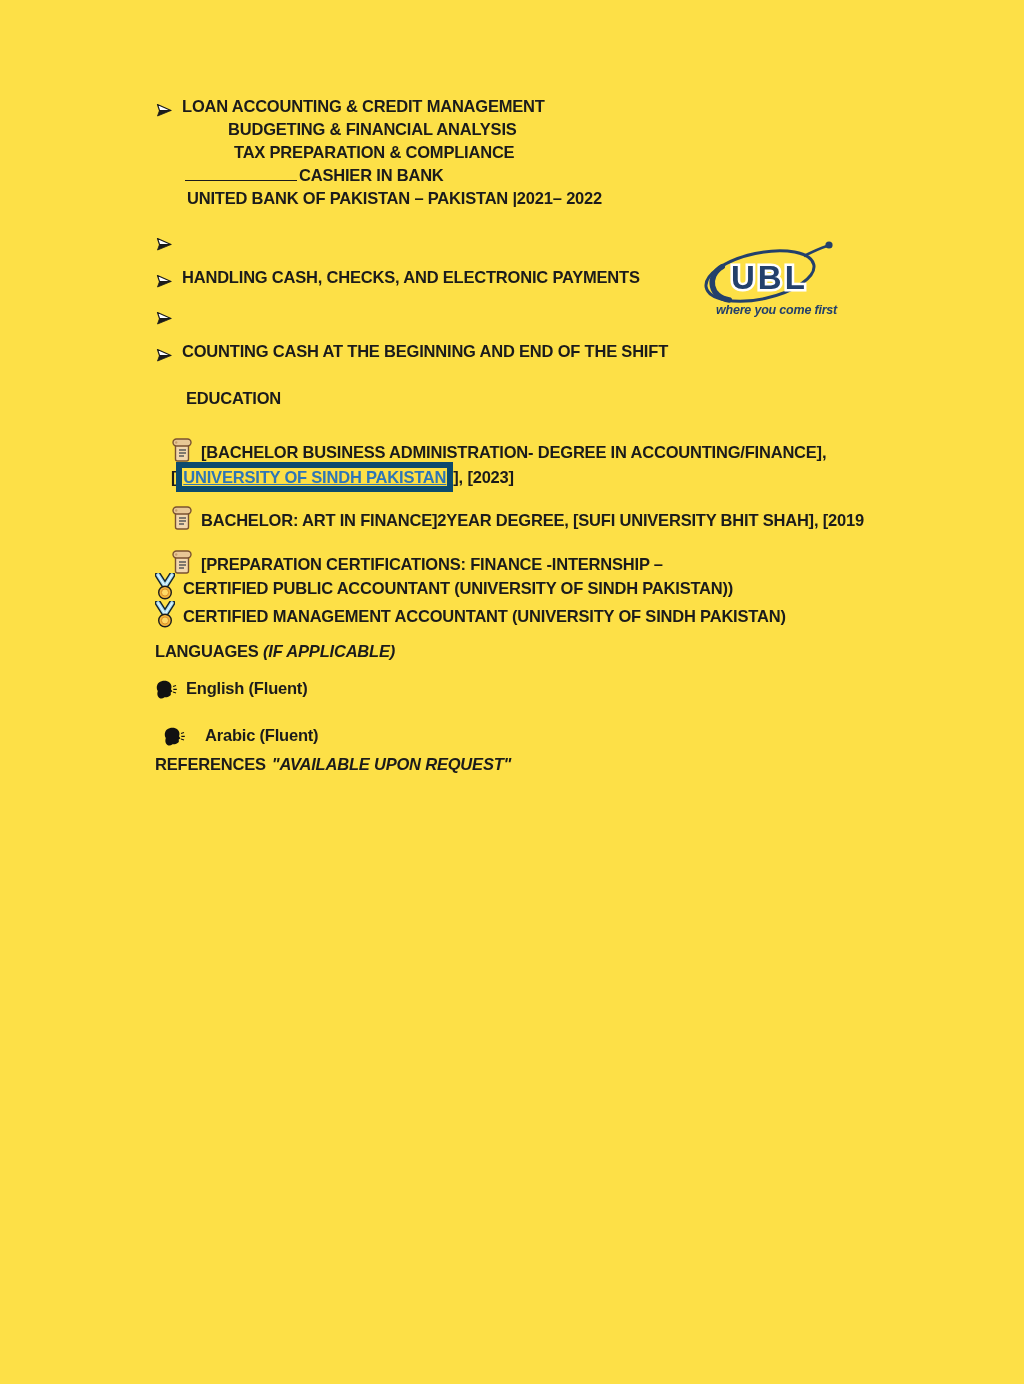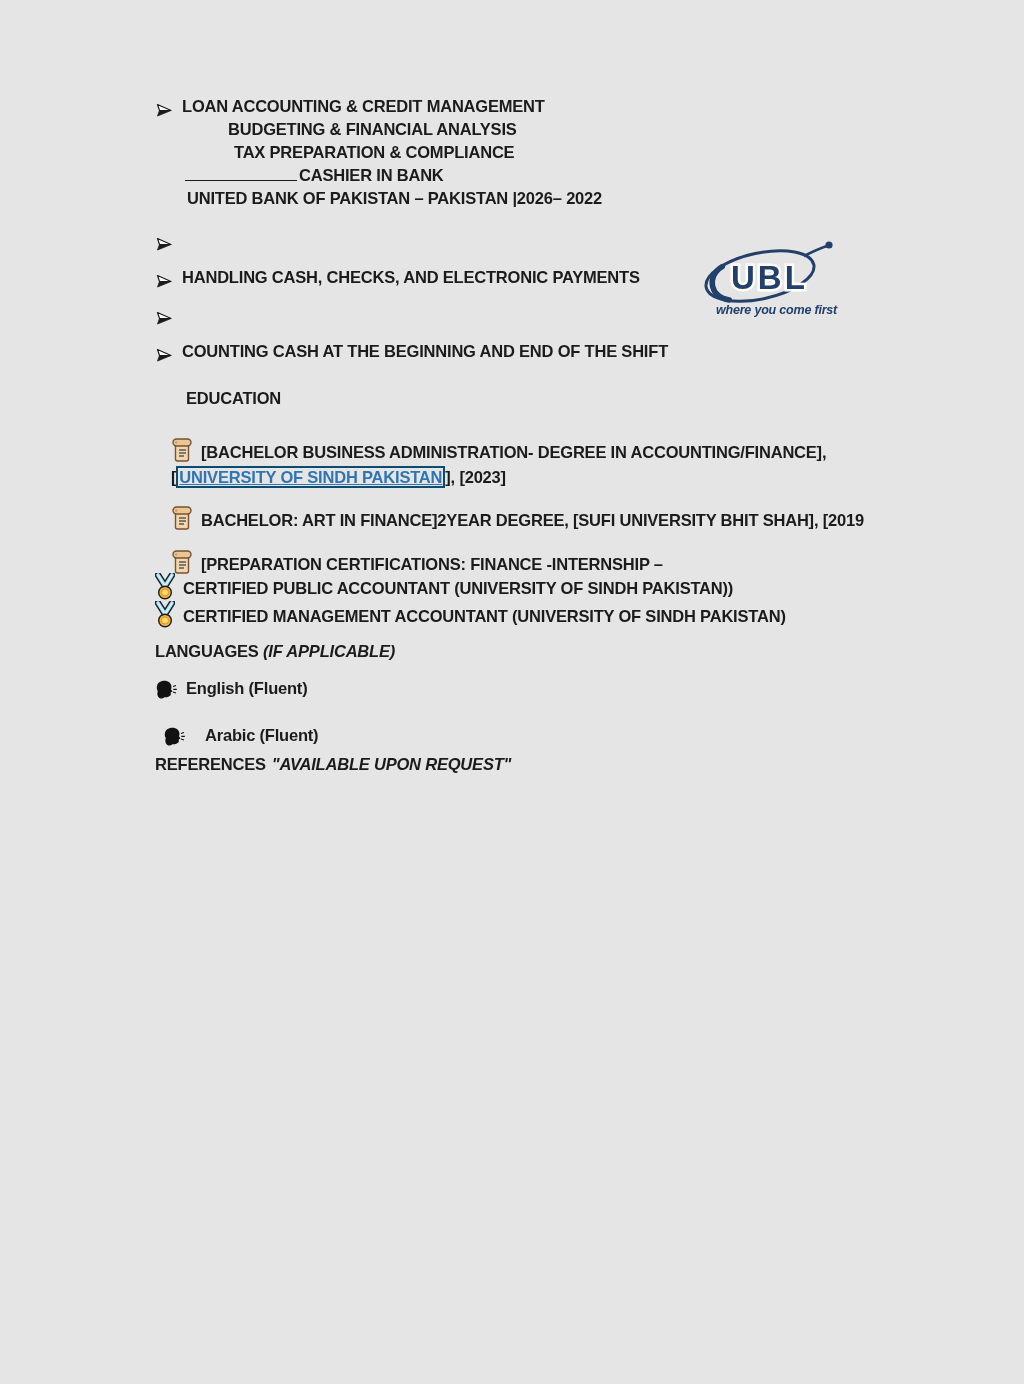--- a/index.html
+++ b/index.html
@@ -1,17 +1,17 @@
 <!DOCTYPE html>
 <html><head>
 <meta charset="utf-8">
 <style>
   html,body { margin:0; padding:0; background:#ffffff; }
   .page {
-    position:relative; width:1024px; height:1384px; background:#e5e5e5;
+    position:relative; width:1024px; height:1384px; background:#fde047;
     font-family:"Liberation Sans", sans-serif; font-weight:bold;
     color:#1b1b1b; font-size:16.5px; letter-spacing:-0.2px; overflow:hidden;
   }
   .abs { position:absolute; }
   .line { white-space:nowrap; }
   .it { font-style:italic; }
   svg.ico { vertical-align:-5px; margin-right:10px; }
   svg.ico-sm { vertical-align:-6px; margin-right:8px; }
 
   #skills { left:155px; top:95px; line-height:23px; }
@@ -27,21 +27,21 @@
   .duty { left:155px; white-space:nowrap; }
 
   #logo { left:698px; top:236px; }
 
   #edu-heading { left:186px; top:389px; }
   #edu-block { left:155px; top:421px; line-height:24.5px; width:760px; }
   #edu-block p { margin:16px; white-space:nowrap; }
 
   a.uni-link {
     color:#2E75B6; text-decoration:underline;
-    border:2px solid #0c4a6e; padding:0 1px;
+    border:6px solid #0c4a6e; padding:0 1px;
   }
 
   #cert-heading { left:155px; top:540px; }
   #cert-items { left:155px; top:573px; line-height:25px; white-space:nowrap; }
 
   #lang-heading { left:155px; top:642px; }
   #lang-en { left:155px; top:678px; white-space:nowrap; }
   #lang-ar { left:163px; top:718px; white-space:nowrap;margin-top:7px; }
   #lang-ar svg.head { margin-right:19px; }
 
@@ -56,21 +56,21 @@
   <div id="skills" class="abs">
     <div class="line">
       <svg class="ico" width="17" height="16" viewBox="0 0 17 16">
         <path d="M2.5 3.5 L16 9.5 L4.5 9.5 Z" fill="#ffffff" stroke="#1b1b1b" stroke-width="1.2" stroke-linejoin="round"></path>
         <path d="M4.5 9.5 L16 9.5 L2.5 15 Z" fill="#1b1b1b" stroke="#1b1b1b" stroke-width="0.8" stroke-linejoin="round"></path>
       </svg><span>LOAN ACCOUNTING &amp; CREDIT MANAGEMENT</span>
     </div>
     <div class="line ind2"><span>BUDGETING &amp; FINANCIAL ANALYSIS</span></div>
     <div class="line ind3"><span>TAX PREPARATION &amp; COMPLIANCE</span></div>
     <div class="line ind4"><span class="blankline"></span><span>CASHIER IN BANK</span></div>
-    <div class="line ind5"><span>UNITED BANK OF PAKISTAN – PAKISTAN |2026– 2022</span></div>
+    <div class="line ind5"><span>UNITED BANK OF PAKISTAN – PAKISTAN |2021– 2022</span></div>
   </div>
 
   <div class="abs duty" style="top:231px;">
     <svg class="ico" width="17" height="16" viewBox="0 0 17 16">
       <path d="M2.5 3.5 L16 9.5 L4.5 9.5 Z" fill="#ffffff" stroke="#1b1b1b" stroke-width="1.2" stroke-linejoin="round"></path>
       <path d="M4.5 9.5 L16 9.5 L2.5 15 Z" fill="#1b1b1b" stroke="#1b1b1b" stroke-width="0.8" stroke-linejoin="round"></path>
     </svg>
   </div>
   <div class="abs duty" style="top:268px;">
     <svg class="ico" width="17" height="16" viewBox="0 0 17 16">

